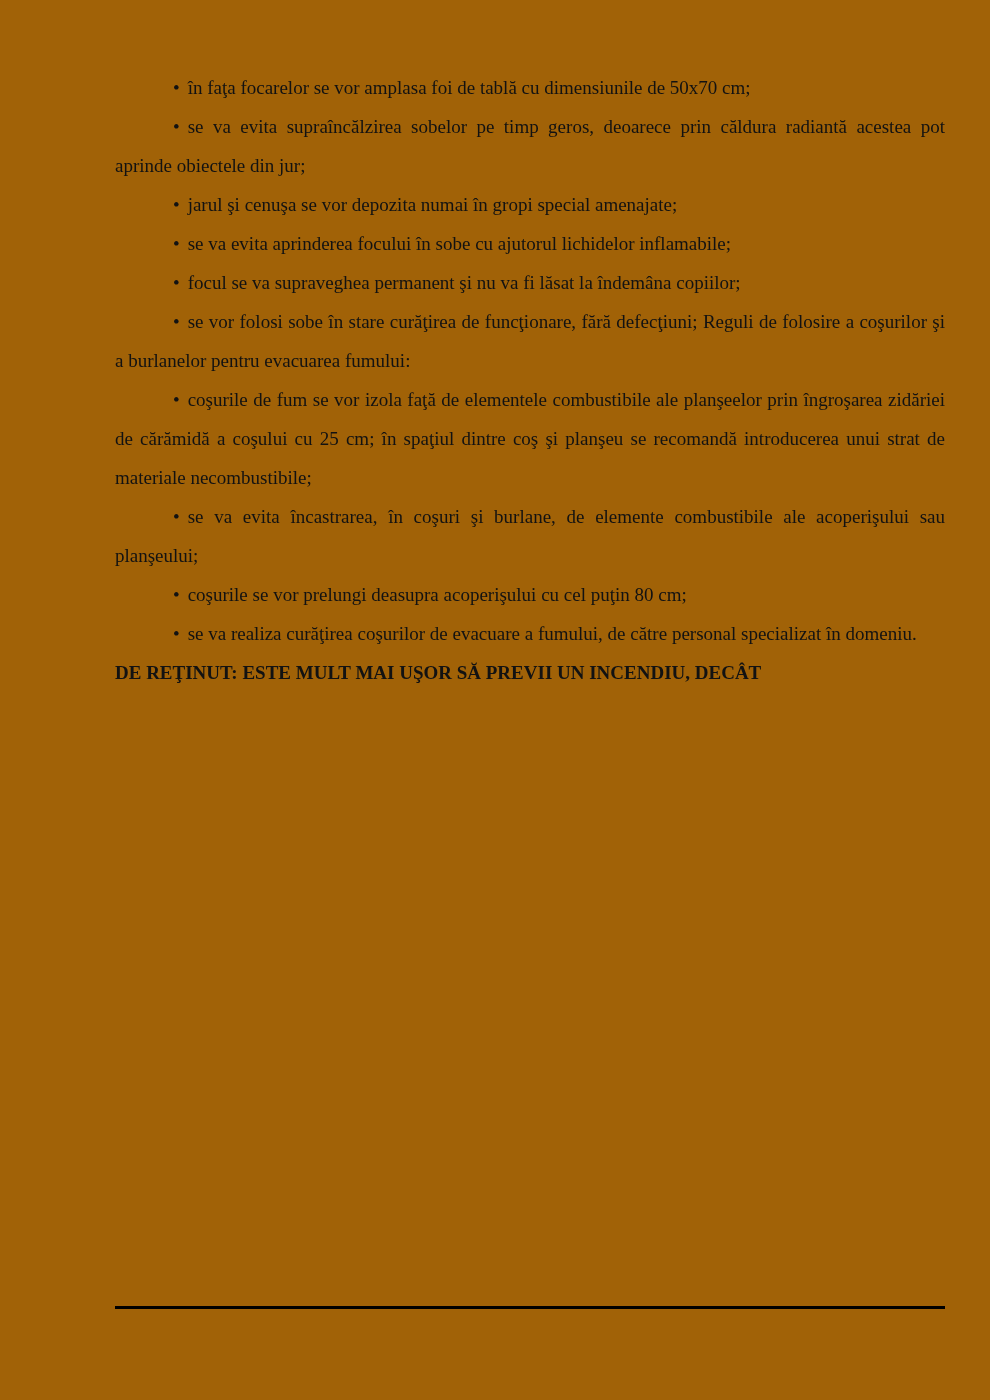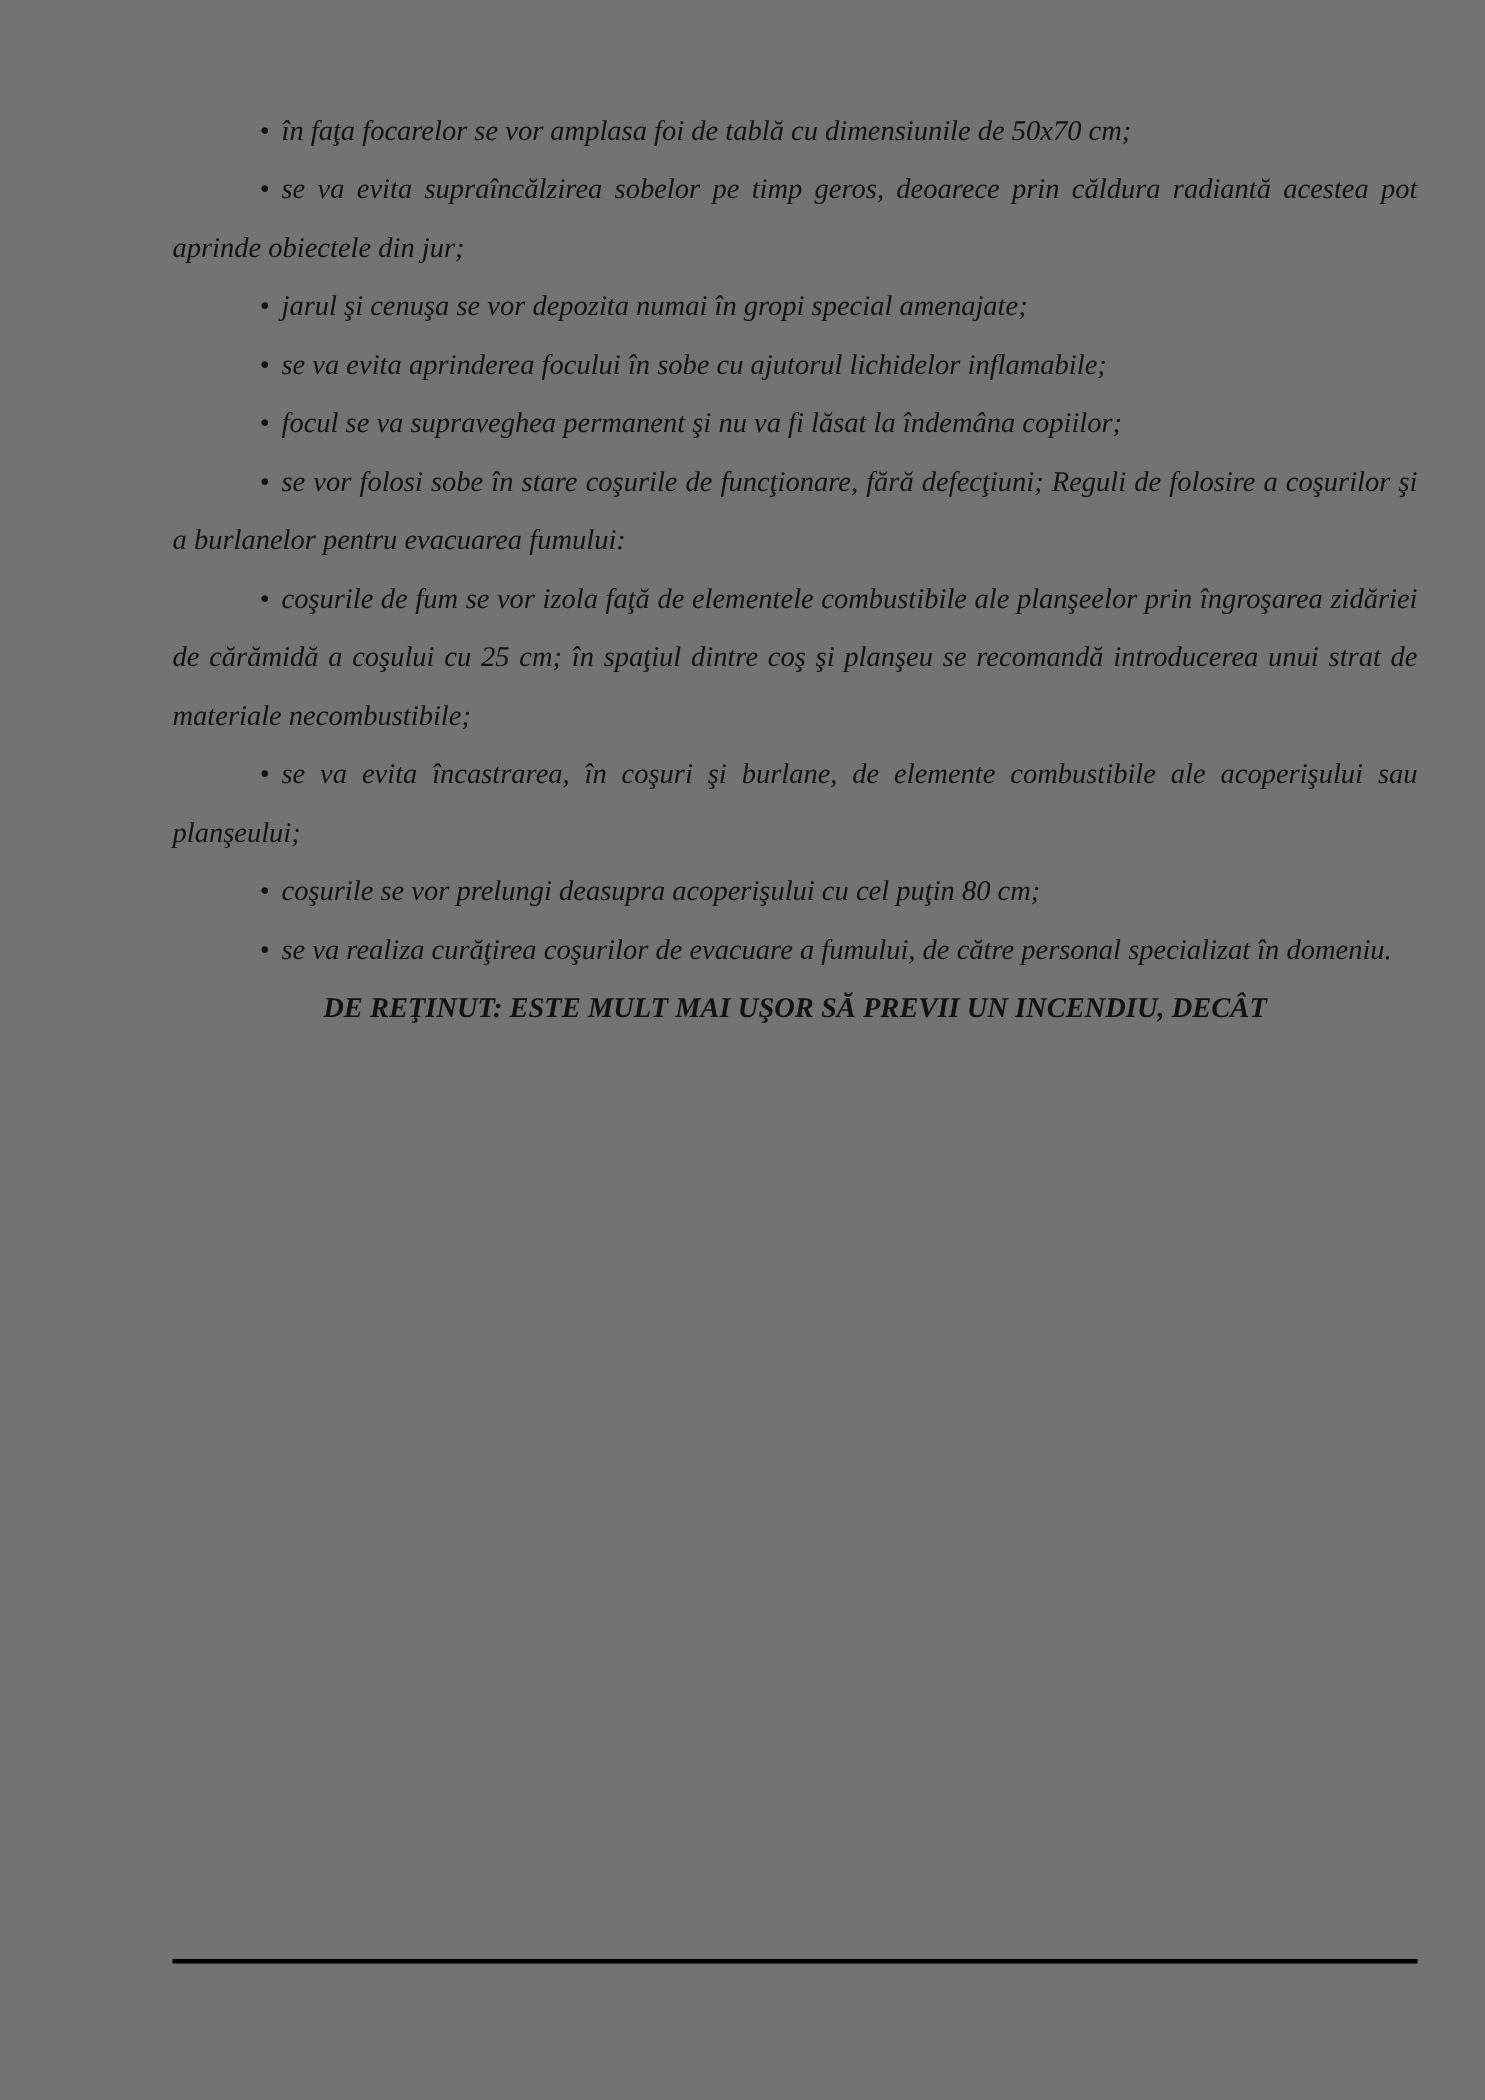--- a/index.html
+++ b/index.html
@@ -11,22 +11,21 @@
     height: 1400px;
     background: #ffffff;
     position: relative;
     font-family: "Liberation Serif", "DejaVu Serif", serif;
     color: #121212;
     overflow: hidden;
   }
   .page {
     position: absolute;
     inset: 0;
-    background: #737373;
-    font-style: italic;
+    background: #a16207;
   }
   .doc-body {
     position: absolute;
     left: 115px;
     top: 68px;
     width: 830px;
     font-size: 19px;
     line-height: 39px;
   }
   p.bullet-para {
@@ -35,21 +34,20 @@
     text-align: justify;
     text-indent: 58px;
   }
   .bullet {
     padding-right: 8px;
   }
   .closing {
     font-weight: bold;
   }
   .closing-line {
-    text-align: center;
     margin: 0;
   }
   .footer-rule {
     position: absolute;
     left: 115px;
     top: 1306px;
     width: 830px;
     height: 3px;
     background: #000000;
   }
@@ -64,21 +62,21 @@
 
   <p class="bullet-para"><span class="bullet">•</span><span class="bullet-text">se va evita supraîncălzirea sobelor pe timp geros, deoarece prin căldura radiantă acestea pot aprinde obiectele din jur;</span></p>
 
   <p class="bullet-para"><span class="bullet">•</span><span class="bullet-text">jarul şi cenuşa se vor depozita numai în gropi special amenajate;</span></p>
 
 
   <p class="bullet-para"><span class="bullet">•</span><span class="bullet-text">se va evita aprinderea focului în sobe cu ajutorul lichidelor inflamabile;</span></p>
 
   <p class="bullet-para"><span class="bullet">•</span><span class="bullet-text">focul se va supraveghea permanent şi nu va fi lăsat la îndemâna copiilor;</span></p>
 
-  <p class="bullet-para"><span class="bullet">•</span><span class="bullet-text">se vor folosi sobe în stare coşurile de funcţionare, fără defecţiuni; Reguli de folosire a coşurilor şi a burlanelor pentru evacuarea fumului:</span></p>
+  <p class="bullet-para"><span class="bullet">•</span><span class="bullet-text">se vor folosi sobe în stare curăţirea de funcţionare, fără defecţiuni; Reguli de folosire a coşurilor şi a burlanelor pentru evacuarea fumului:</span></p>
 
   <p class="bullet-para"><span class="bullet">•</span><span class="bullet-text">coşurile de fum se vor izola faţă de elementele combustibile ale planşeelor prin îngroşarea zidăriei de cărămidă a coşului cu 25 cm; în spaţiul dintre coş şi planşeu se recomandă introducerea unui strat de materiale necombustibile;</span></p>
 
   <p class="bullet-para"><span class="bullet">•</span><span class="bullet-text">se va evita încastrarea, în coşuri şi burlane, de elemente combustibile ale acoperişului sau planşeului;</span></p>
 
   <p class="bullet-para"><span class="bullet">•</span><span class="bullet-text">coşurile se vor prelungi deasupra acoperişului cu cel puţin 80 cm;</span></p>
 
   <p class="bullet-para"><span class="bullet">•</span><span class="bullet-text">se va realiza curăţirea coşurilor de evacuare a fumului, de către personal specializat în domeniu.</span></p>
 </div>
     <div class="closing">

